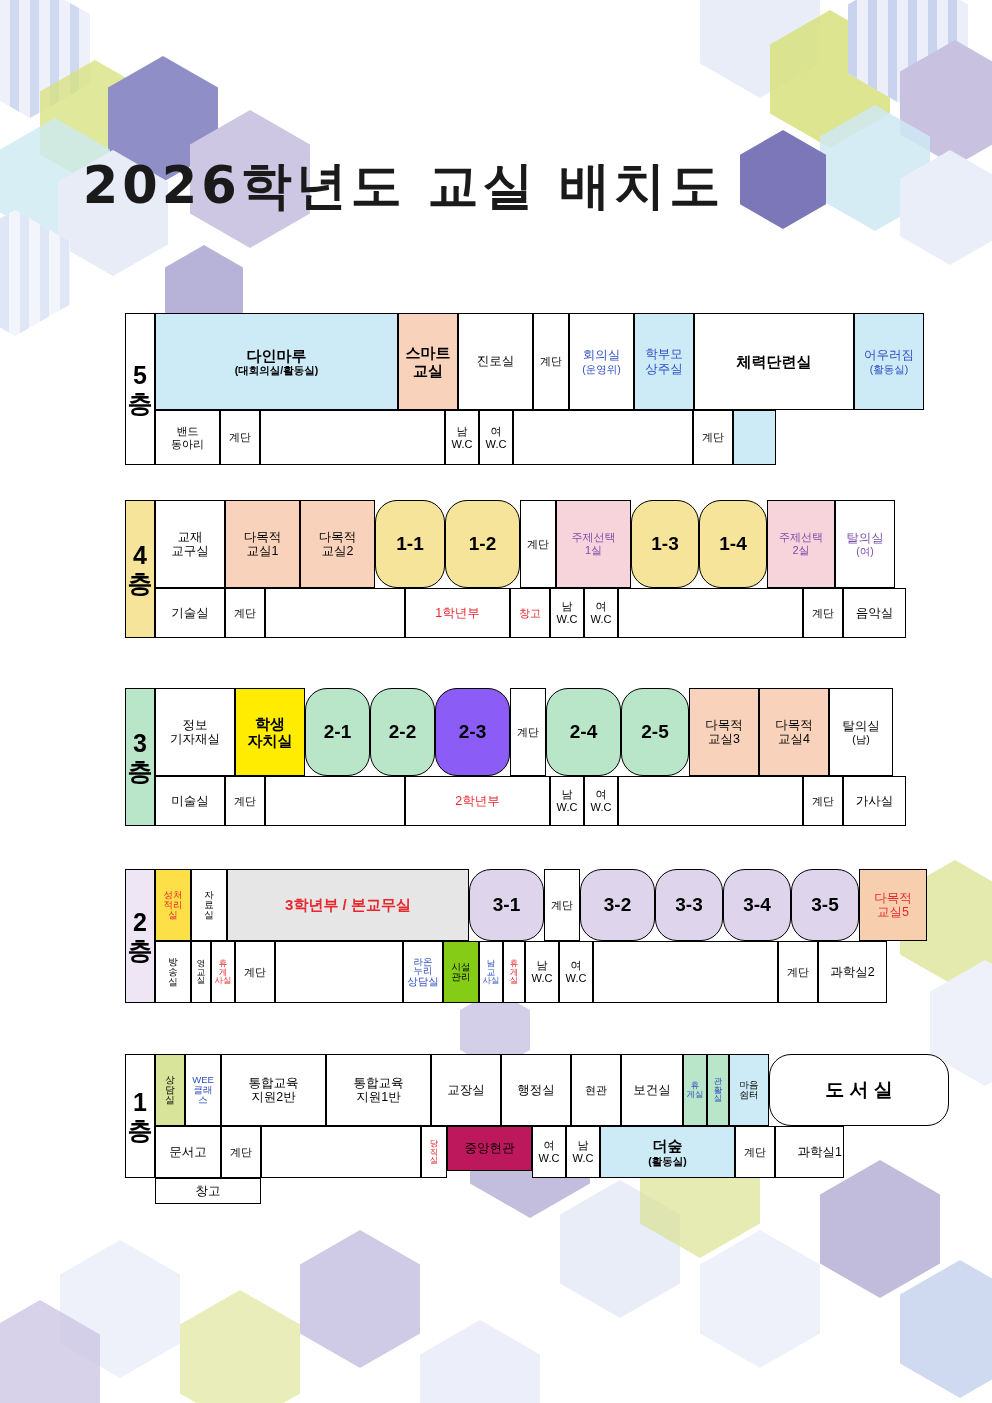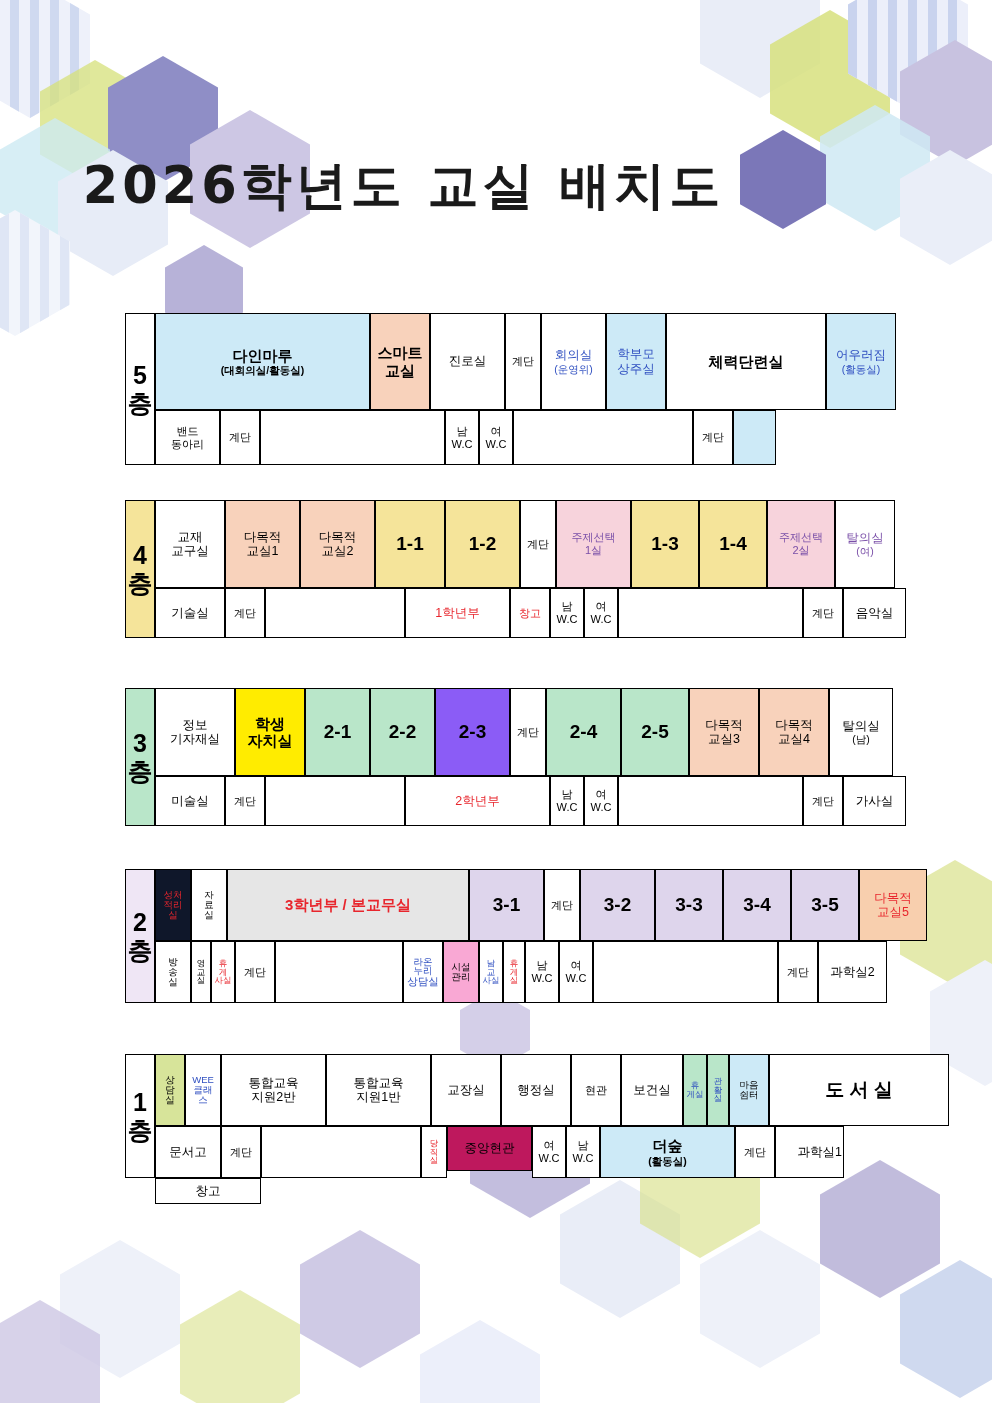--- a/index.html
+++ b/index.html
@@ -37,21 +37,21 @@
     color:#000;background:#fff;
     overflow:hidden;
     padding:0 1px;
   }
   .cell .sub{font-size:10.5px;}
   .floorlabel{
     font-size:25px;font-weight:bold;
     display:flex;flex-direction:column;justify-content:center;align-items:center;
     line-height:1.12;
   }
-  .big{font-size:19px;font-weight:bold;}
+  .big{font-size:19px;font-weight:bold;border-radius:22px;}
   .mid{font-size:15px;font-weight:bold;}
   .sm{font-size:11px;}
   .xs{font-size:9.5px;line-height:1.05;}
   .xxs{font-size:8.5px;line-height:1.02;}
 </style>
 </head>
 <body>
 
 <div class="deco" style="position:absolute;inset:0;z-index:0;">
 
@@ -93,21 +93,21 @@
 
 <div id="diagram">
     <div class="floor" style="left: 125px; top: 313px;">
       <div style="display: flex; align-items: stretch;">
         <div class="cell floorlabel" style="width: 30px; height: 152px; background: rgb(255, 255, 255);">
           <div>5</div>
           <div>층</div>
         </div>
         <div style="display: flex; flex-direction: column;">
           <div class="row">
-            <div class="cell mid" style="width: 215px; height: 97px; background: rgb(205, 234, 247);">
+            <div class="cell mid" style="width: 243px; height: 97px; background: rgb(205, 234, 247);">
               <div>다인마루</div>
               <div class="sub">(대회의실/활동실)</div>
             </div>
             <div class="cell mid" style="width: 60px; height: 97px; background: rgb(248, 210, 187); text-align: center;">
               <div>스마트<br>교실</div>
             </div>
             <div class="cell" style="width: 75px; height: 97px; background: rgb(255, 255, 255);">
               <div>진로실</div>
             </div>
             <div class="cell sm" style="width: 36px; height: 97px; background: rgb(255, 255, 255);">
@@ -297,21 +297,21 @@
       </div>
     </div>
     <div class="floor" style="left: 125px; top: 869px;">
       <div style="display: flex; align-items: stretch;">
         <div class="cell floorlabel" style="width: 30px; height: 134px; background: rgb(239, 230, 245);">
           <div>2</div>
           <div>층</div>
         </div>
         <div style="display: flex; flex-direction: column;">
           <div class="row">
-            <div class="cell xs" style="width: 36px; height: 72px; background: #0f172a; color: rgb(232, 38, 45); line-height: 1.05; text-align: center;">
+            <div class="cell xs" style="width: 36px; height: 72px; background: #fde047; color: rgb(232, 38, 45); line-height: 1.05; text-align: center;">
               <div>성처<br>적리<br>실</div>
             </div>
             <div class="cell xs" style="width: 36px; height: 72px; background: rgb(255, 255, 255); line-height: 1.05;">
               <div>자<br>료<br>실</div>
             </div>
             <div class="cell mid" style="width: 242px; height: 72px; background: rgb(230, 230, 230); color: rgb(232, 38, 45);">
               <div>3학년부 / 본교무실</div>
             </div>
             <div class="cell big" style="width: 75px; height: 72px; background: rgb(222, 213, 236);">
               <div>3-1</div>
@@ -346,21 +346,21 @@
               <div>휴<br>게<br>사실</div>
             </div>
             <div class="cell sm" style="width: 40px; height: 62px; background: rgb(255, 255, 255);">
               <div>계단</div>
             </div>
             <div class="cell" style="width: 128px; height: 62px; background: rgb(255, 255, 255);"></div>
             <div class="cell xs" style="width: 40px; height: 62px; background: rgb(255, 255, 255); color: rgb(47, 79, 192); line-height: 1.05;">
               <div>라온<br>누리</div>
               <div class="sub">상담실</div>
             </div>
-            <div class="cell xs" style="width: 36px; height: 62px; background: #f9a8d4; line-height: 1.05;">
+            <div class="cell xs" style="width: 36px; height: 62px; background: #84cc16; line-height: 1.05;">
               <div>시설<br>관리</div>
             </div>
             <div class="cell xxs" style="width: 24px; height: 62px; background: rgb(255, 255, 255); color: rgb(47, 79, 192); line-height: 1.05;">
               <div>남<br>교<br>사실</div>
             </div>
             <div class="cell xxs" style="width: 22px; height: 62px; background: rgb(255, 255, 255); color: rgb(232, 38, 45); line-height: 1.05;">
               <div>휴<br>게<br>실</div>
             </div>
             <div class="cell sm" style="width: 34px; height: 62px; background: rgb(255, 255, 255);">
               <div>남<br>W.C</div>

